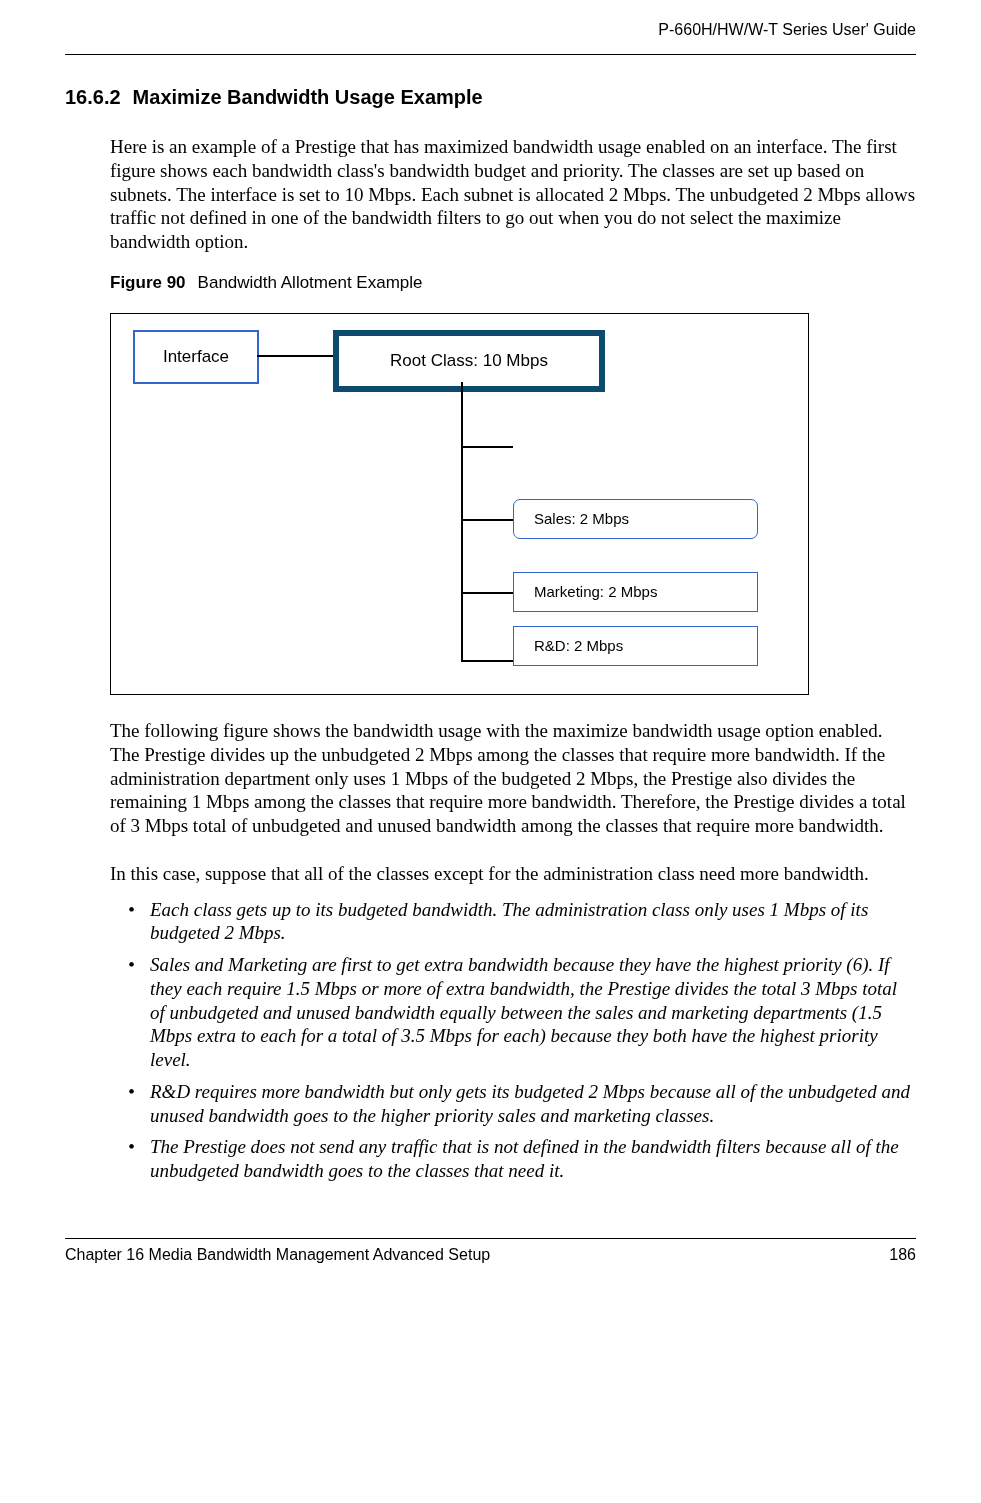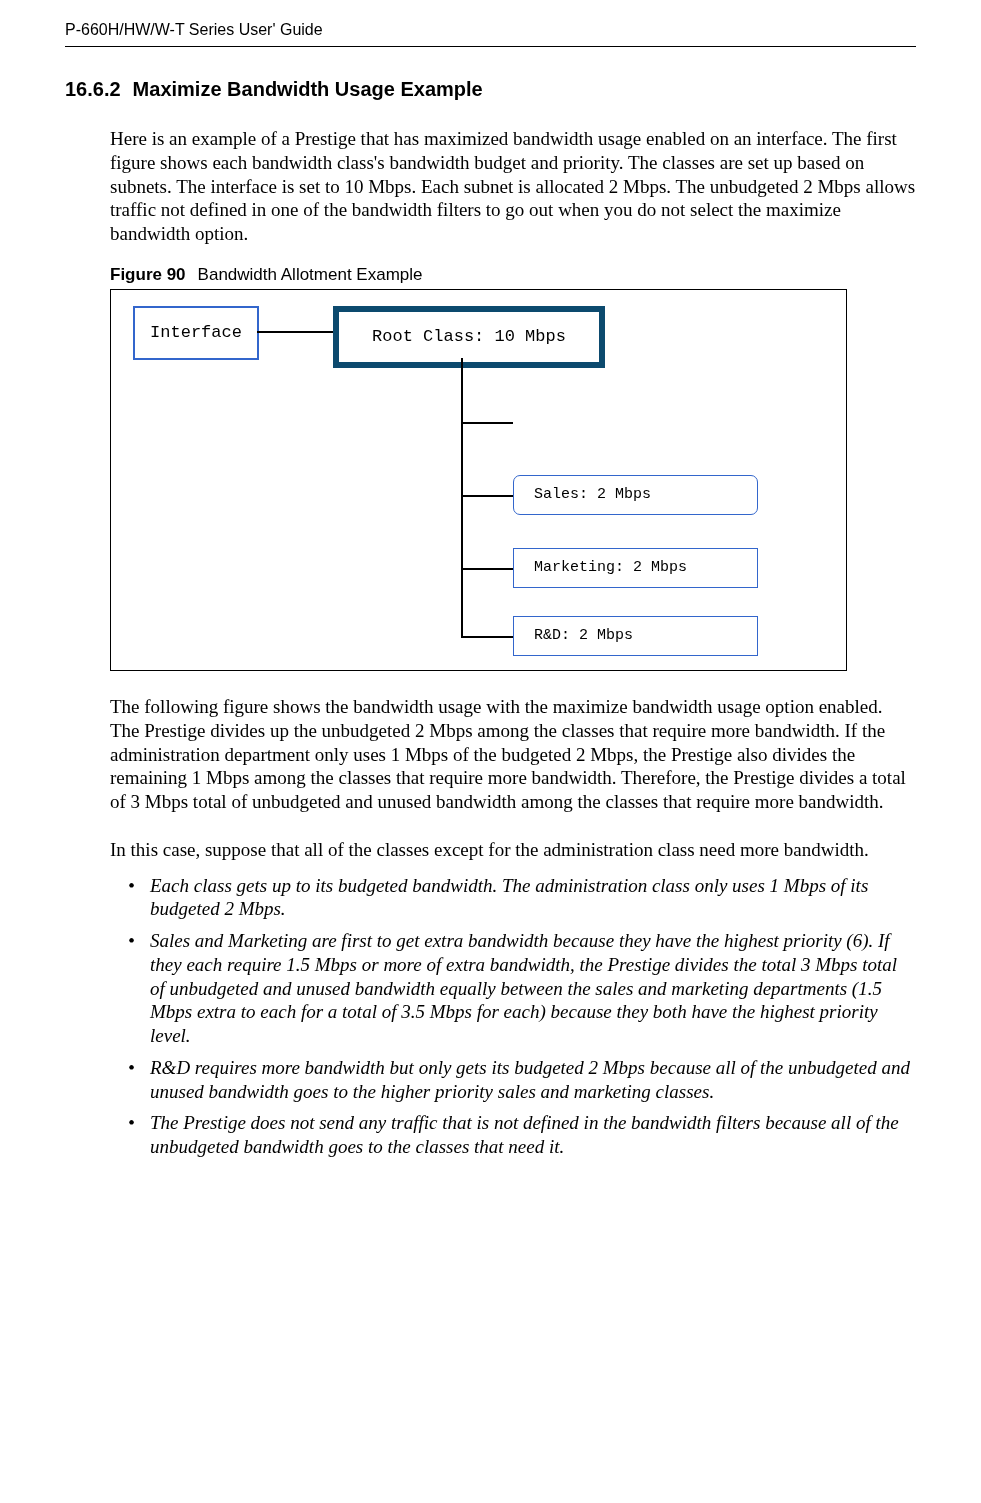--- a/index.html
+++ b/index.html
@@ -12,22 +12,22 @@
       font-size: 19px;
       line-height: 1.25;
     }
     .page {
       padding: 20px 65px 30px 65px;
       box-sizing: border-box;
     }
     .top-header {
       font-family: Arial, Helvetica, sans-serif;
       font-size: 16px;
-      text-align: left;
-      padding-bottom: 6px;
+      text-align: right;
+      padding-bottom: 14px;
       border-bottom: 1.5px solid black;
       margin-bottom: 30px;
     }
     h2.section-heading {
       font-family: Arial, Helvetica, sans-serif;
       font-size: 20px;
       font-weight: bold;
       margin-top: 15px;
       margin-bottom: 25px;
     }
@@ -39,35 +39,34 @@
     }
     p.body-text {
       margin-top: 24px;
       margin-bottom: 12px;
       text-align: left;
     }
     .figure-caption {
       font-family: Arial, Helvetica, sans-serif;
       font-size: 17px;
       margin-top: 18px;
-      margin-bottom: 4px;
+      margin-bottom: 20px;
     }
     .figure-caption .fig-label {
       font-weight: bold;
       margin-right: 12px;
     }
     .figure-box {
       border: 1px solid black;
       width: 697px;
       height: 380px;
       position: relative;
-      font-family: Liberation Mono, monospace;
+      font-family: Liberation Sans, sans-serif;
       font-size: 16px;
       margin-bottom: 4px;
-      padding-left: 38px;
     }
     .fig-interface {
       position: absolute;
       left: 22px;
       top: 16px;
       width: 122px;
       height: 50px;
       border: 2px solid #3366cc;
       display: flex;
       align-items: center;
@@ -94,21 +93,21 @@
       border: 1.5px solid #3366cc;
       display: flex;
       align-items: center;
       padding-left: 20px;
       box-sizing: border-box;
       font-size: 15px;
     }
     .fig-admin { top: 112px; }
     .fig-sales { top: 185px; border-radius: 7px; }
     .fig-marketing { top: 258px; }
-    .fig-rd { top: 326px; align-items: center; }
+    .fig-rd { top: 312px; align-items: center; }
     .fig-line {
       position: absolute;
       background: black;
     }
     ul.bullets {
       margin: 10px 0 0 0;
       padding-left: 0;
       list-style: none;
     }
     ul.bullets li {
@@ -188,14 +187,18 @@
 
     <ul class="bullets">
       <li>Each class gets up to its budgeted bandwidth. The administration class only uses 1 Mbps of its budgeted 2 Mbps.</li>
       <li>Sales and Marketing are first to get extra bandwidth because they have the highest priority (6). If they each require 1.5 Mbps or more of extra bandwidth, the Prestige divides the total 3 Mbps total of unbudgeted and unused bandwidth equally between the sales and marketing departments (1.5 Mbps extra to each for a total of 3.5 Mbps for each) because they both have the highest priority level.</li>
       <li>R&amp;D requires more bandwidth but only gets its budgeted 2 Mbps because all of the unbudgeted and unused bandwidth goes to the higher priority sales and marketing classes.</li>
       <li>The Prestige does not send any traffic that is not defined in the bandwidth filters because all of the unbudgeted bandwidth goes to the classes that need it.</li>
     </ul>
 
   </div>
 
+  <div class="footer-rule">
+    <span>Chapter 16 Media Bandwidth Management Advanced Setup</span>
+    <span>186</span>
+  </div>
 
 </div>
 
 </body></html>

